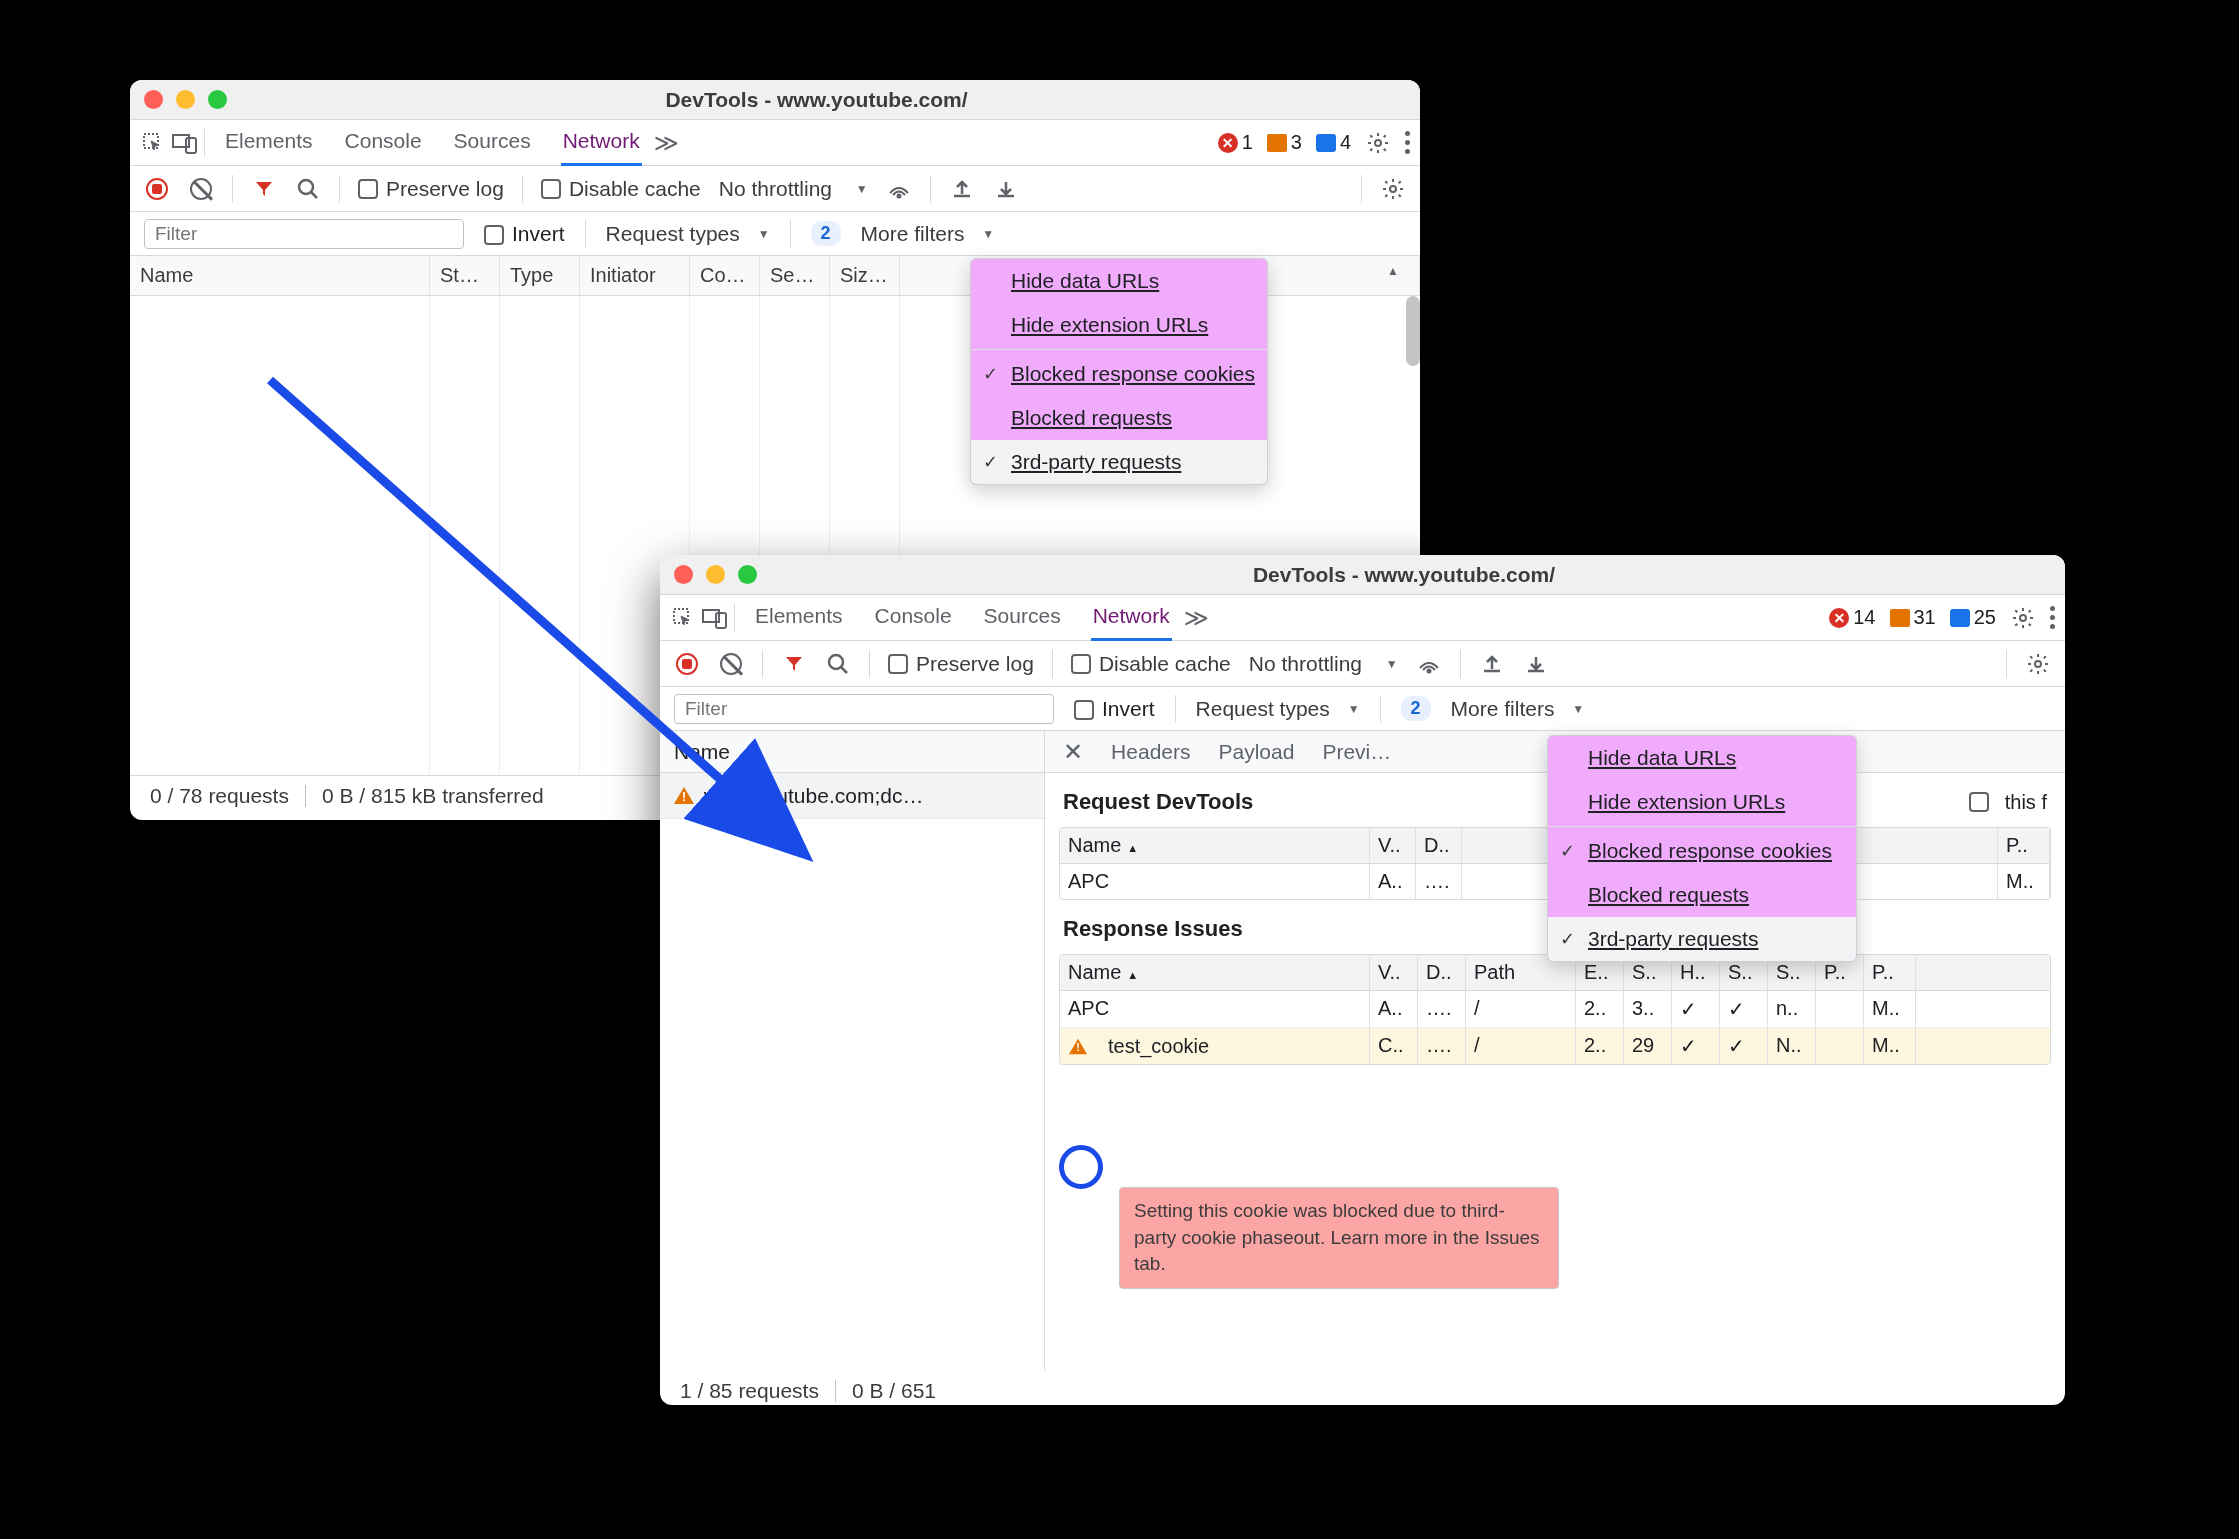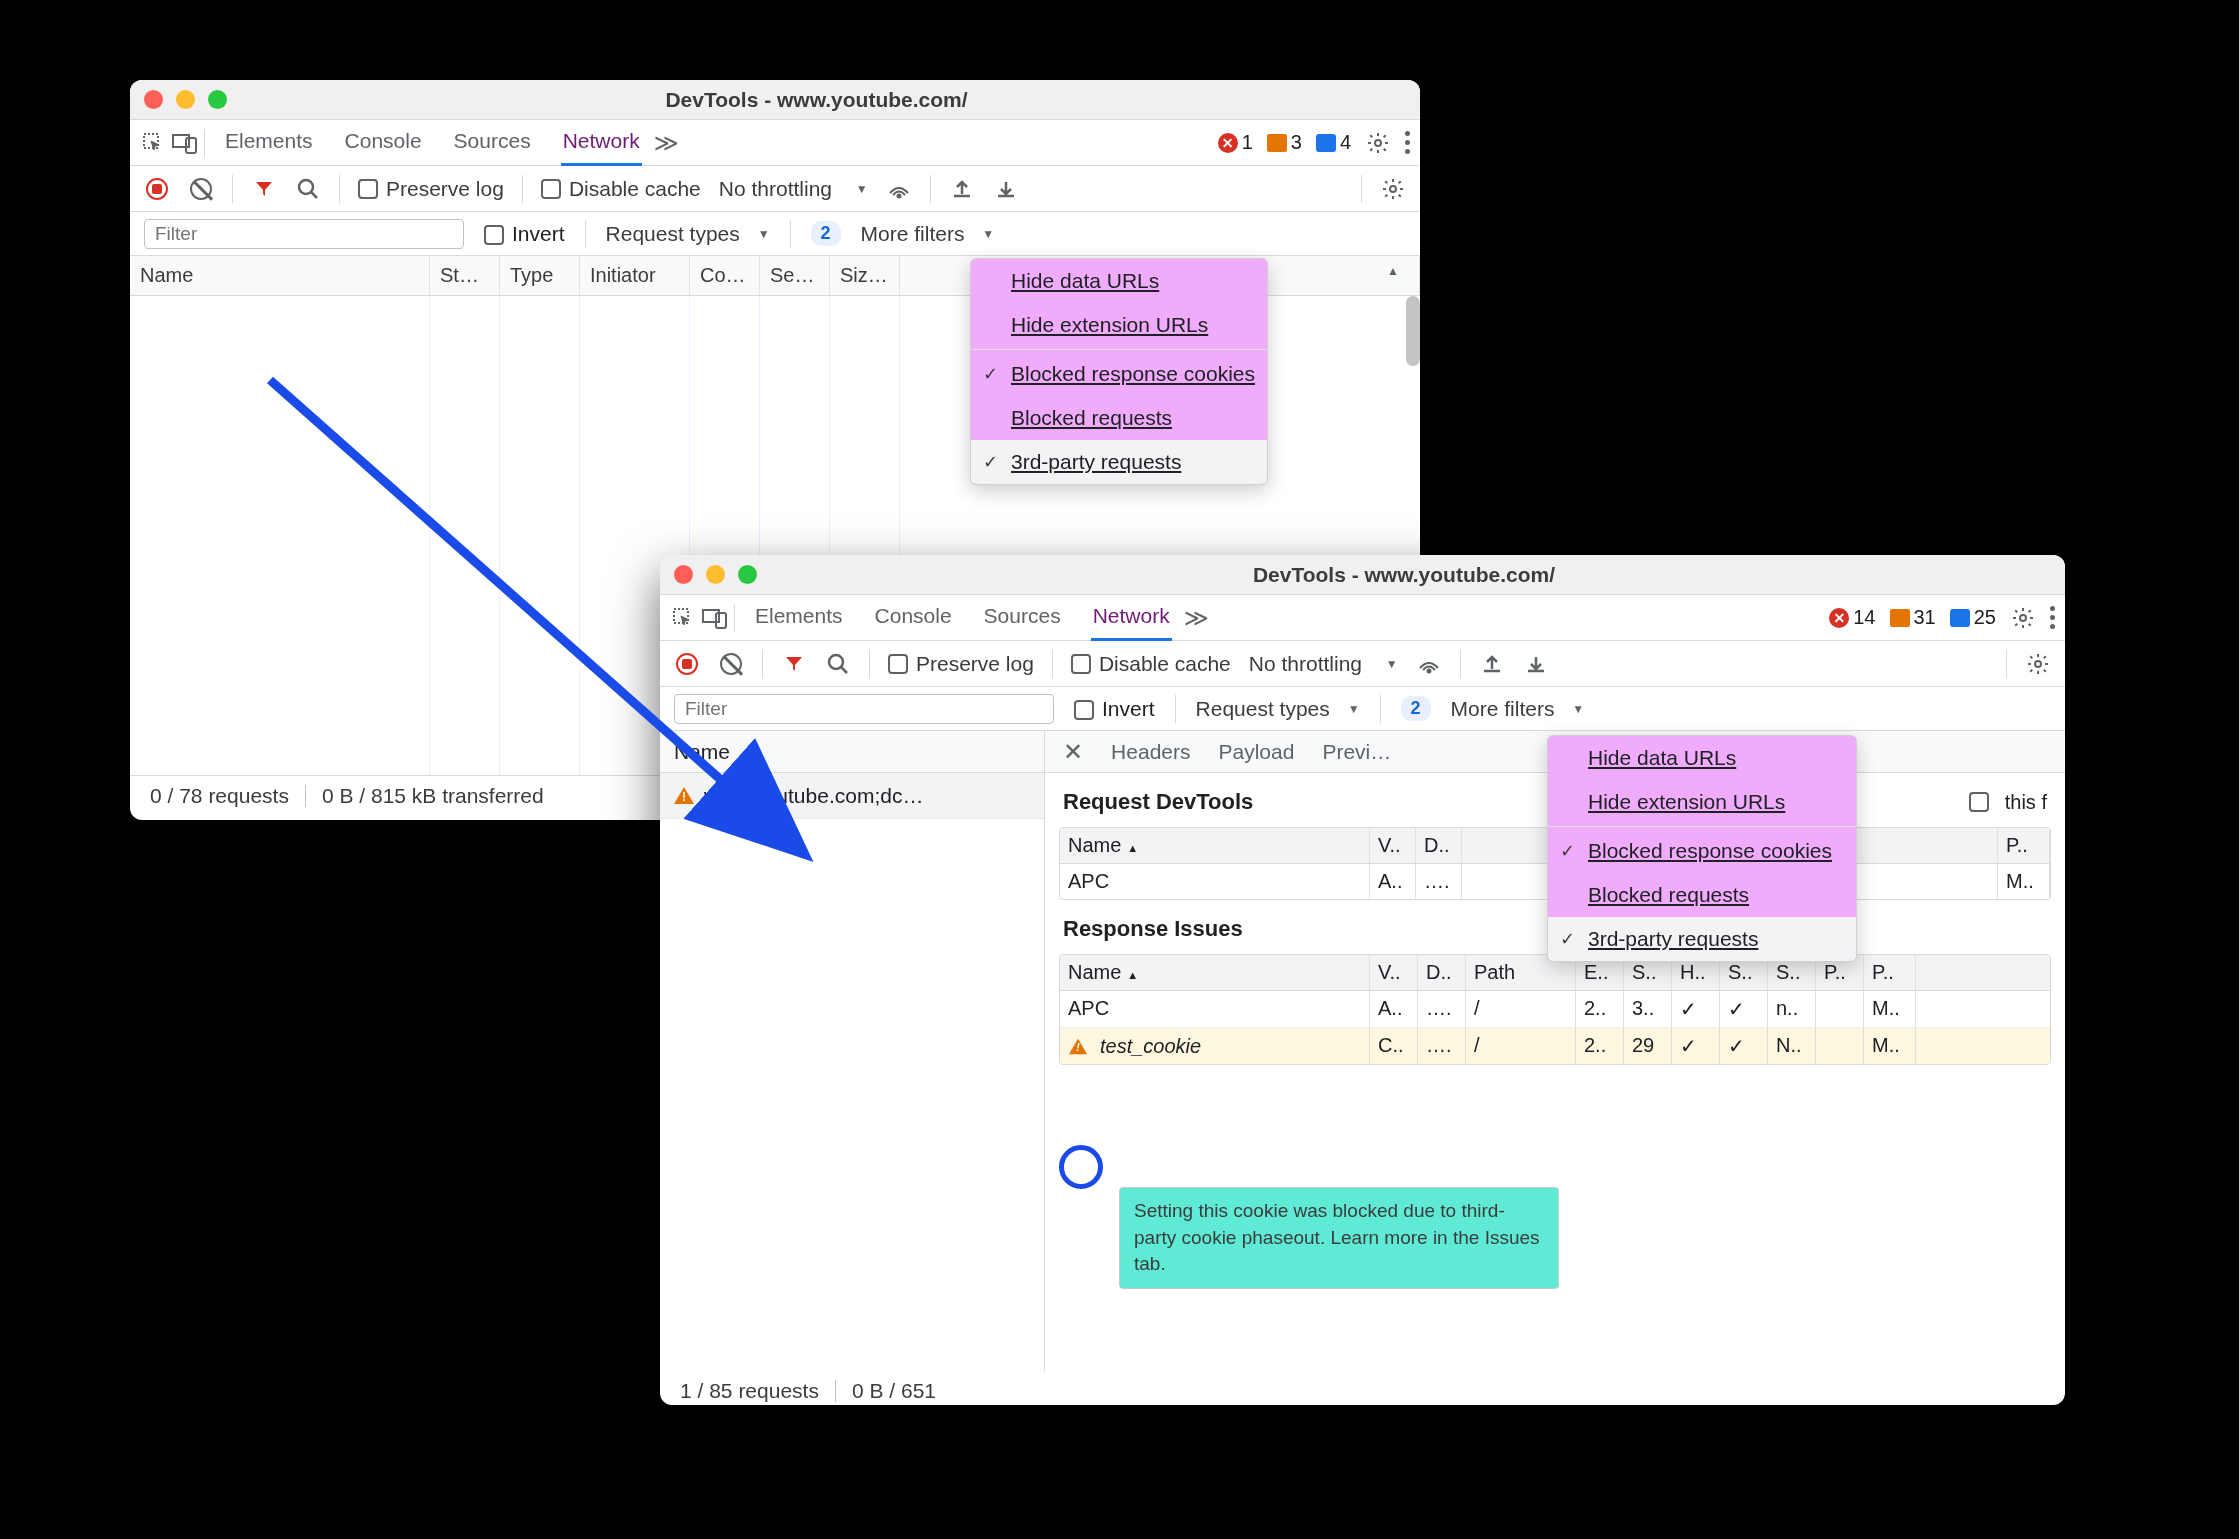--- a/index.html
+++ b/index.html
@@ -121,21 +121,21 @@
 
   .cookie-table{border:1px solid #d9d9d9;border-radius:4px;margin:0 14px;font-size:20px;overflow:hidden;}
   .ct-head{display:flex;background:#f1f3f4;border-bottom:1px solid #d9d9d9;}
   .ct-cell{padding:6px 8px;border-right:1px solid #e0e0e0;overflow:hidden;text-overflow:ellipsis;white-space:nowrap;}
   .ct-row{display:flex;border-bottom:1px solid #eee;}
   .ct-row.warn{background:#fef7e0;}
   .ct-row:last-child{border-bottom:none;}
   .sort-up{font-size:11px;margin-left:6px;}
 
   .blue-circle{position:absolute;width:44px;height:44px;border:5px solid #1a4be8;border-radius:50%;z-index:5;}
-  .tooltip{position:absolute;background:#5eead4;border:1px solid #c8c8c8;border-radius:4px;padding:10px 14px;font-size:19px;color:#3c3c3c;max-width:440px;line-height:1.4;z-index:15;}
+  .tooltip{position:absolute;background:#fca5a5;border:1px solid #c8c8c8;border-radius:4px;padding:10px 14px;font-size:19px;color:#3c3c3c;max-width:440px;line-height:1.4;z-index:15;}
 
   .arrow-svg{position:absolute;z-index:30;pointer-events:none;}
 </style>
 </head>
 <body>
 
 <div class="window win1">
   <div class="titlebar">
     <div class="traffic">
       <div class="tl red"></div>
@@ -493,21 +493,21 @@
           <div class="ct-cell" style="width:110px">/</div>
           <div class="ct-cell" style="width:48px">2..</div>
           <div class="ct-cell" style="width:48px">3..</div>
           <div class="ct-cell" style="width:48px">✓</div>
           <div class="ct-cell" style="width:48px">✓</div>
           <div class="ct-cell" style="width:48px">n..</div>
           <div class="ct-cell" style="width:48px"></div>
           <div class="ct-cell" style="width:52px">M..</div>
         </div>
         <div class="ct-row warn" style="position:relative;">
-          <div class="ct-cell" style="width:310px;display:flex;align-items:center;gap:12px;font-style:italic;">
+          <div class="ct-cell" style="width:310px;display:flex;align-items:center;gap:20px;">
             <span class="warn-tri" style="transform:scale(0.9)"></span>
             <span>test_cookie</span>
           </div>
           <div class="ct-cell" style="width:48px">C..</div>
           <div class="ct-cell" style="width:48px">….</div>
           <div class="ct-cell" style="width:110px">/</div>
           <div class="ct-cell" style="width:48px">2..</div>
           <div class="ct-cell" style="width:48px">29</div>
           <div class="ct-cell" style="width:48px">✓</div>
           <div class="ct-cell" style="width:48px">✓</div>

